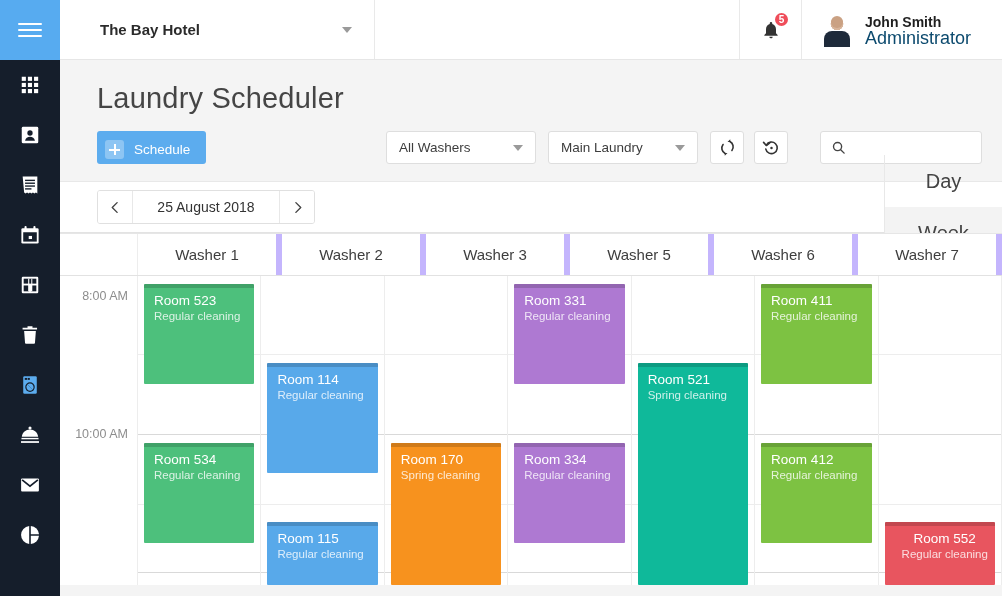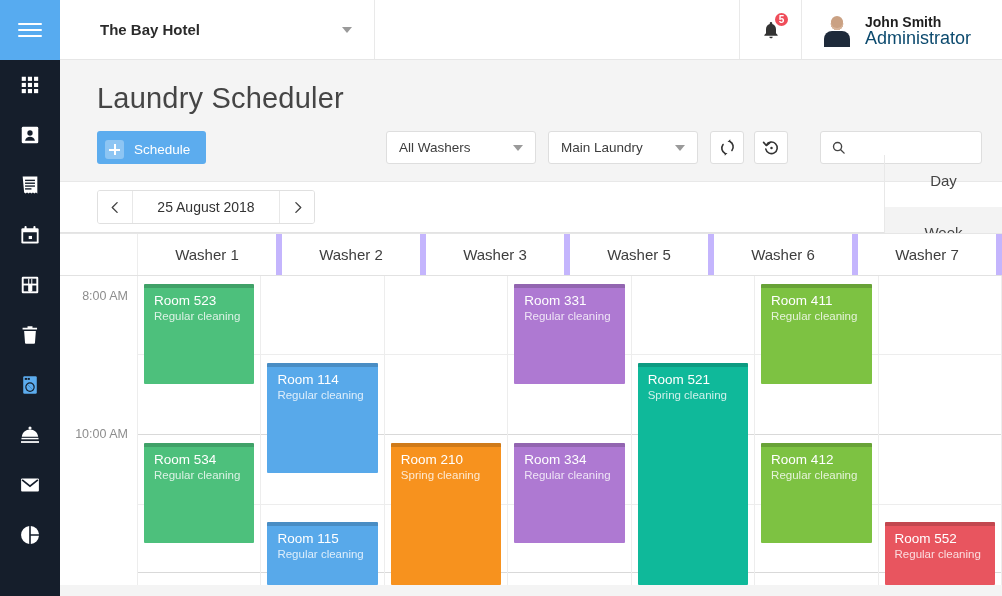--- a/index.html
+++ b/index.html
@@ -178,21 +178,21 @@
   }
   .date-arrow svg { width: 13px; height: 13px; }
   #date-label {
     min-width: 148px; text-align: center; font-size: 14px; color: #333;
     border-left: 1px solid #e8e8e8; border-right: 1px solid #e8e8e8;
     line-height: 34px; height: 34px; cursor: pointer;
   }
   #datebar-gap { flex: 1; }
   .view-tab {
     width: 118px; height: 52px; line-height: 52px; text-align: center;
-    font-size: 15px; color: #444; cursor: pointer;
+    font-size: 20px; color: #444; cursor: pointer;
     border-left: 1px solid #e8e8e8;
   }
   .view-tab.inactive { background: #f3f3f3; }
 
   
   #calendar {
     position: relative; background: #fff; height: 352px;
     border-top: 1px solid #e6e6e6;
   }
   #cal-head { display: flex; height: 42px; border-bottom: 1px solid #e2e2e2; }
@@ -469,21 +469,21 @@
             <div class="ttl">Room 115</div>
             <div class="sub">Regular cleaning</div>
           </div>
         </div>
         <div class="col-body">
           <div class="hline" style="top: 78px;"></div>
           <div class="hline hour" style="top: 158px;"></div>
           <div class="hline" style="top: 228px;"></div>
           <div class="hline hour" style="top: 296px;"></div>
           <div class="event" style="top: 167px; height: 142px; background: rgb(247, 146, 30);">
-            <div class="ttl">Room 210</div>
+            <div class="ttl">Room 170</div>
             <div class="sub">Spring cleaning</div>
           </div>
         </div>
         <div class="col-body">
           <div class="hline" style="top: 78px;"></div>
           <div class="hline hour" style="top: 158px;"></div>
           <div class="hline" style="top: 228px;"></div>
           <div class="hline hour" style="top: 296px;"></div>
           <div class="event" style="top: 8px; height: 100px; background: rgb(174, 121, 210);">
             <div class="ttl">Room 331</div>
@@ -516,21 +516,21 @@
           <div class="event" style="top: 167px; height: 100px; background: rgb(125, 194, 66);">
             <div class="ttl">Room 412</div>
             <div class="sub">Regular cleaning</div>
           </div>
         </div>
         <div class="col-body">
           <div class="hline" style="top: 78px;"></div>
           <div class="hline hour" style="top: 158px;"></div>
           <div class="hline" style="top: 228px;"></div>
           <div class="hline hour" style="top: 296px;"></div>
-          <div class="event" style="top: 246px; height: 63px; background: rgb(232, 85, 95);">
+          <div class="event" style="top: 246px; height: 63px; background: rgb(232, 85, 95); text-align: center;">
             <div class="ttl">Room 552</div>
             <div class="sub">Regular cleaning</div>
           </div>
         </div>
       </div>
   </div>
 
 </div>
 
 </body></html>

